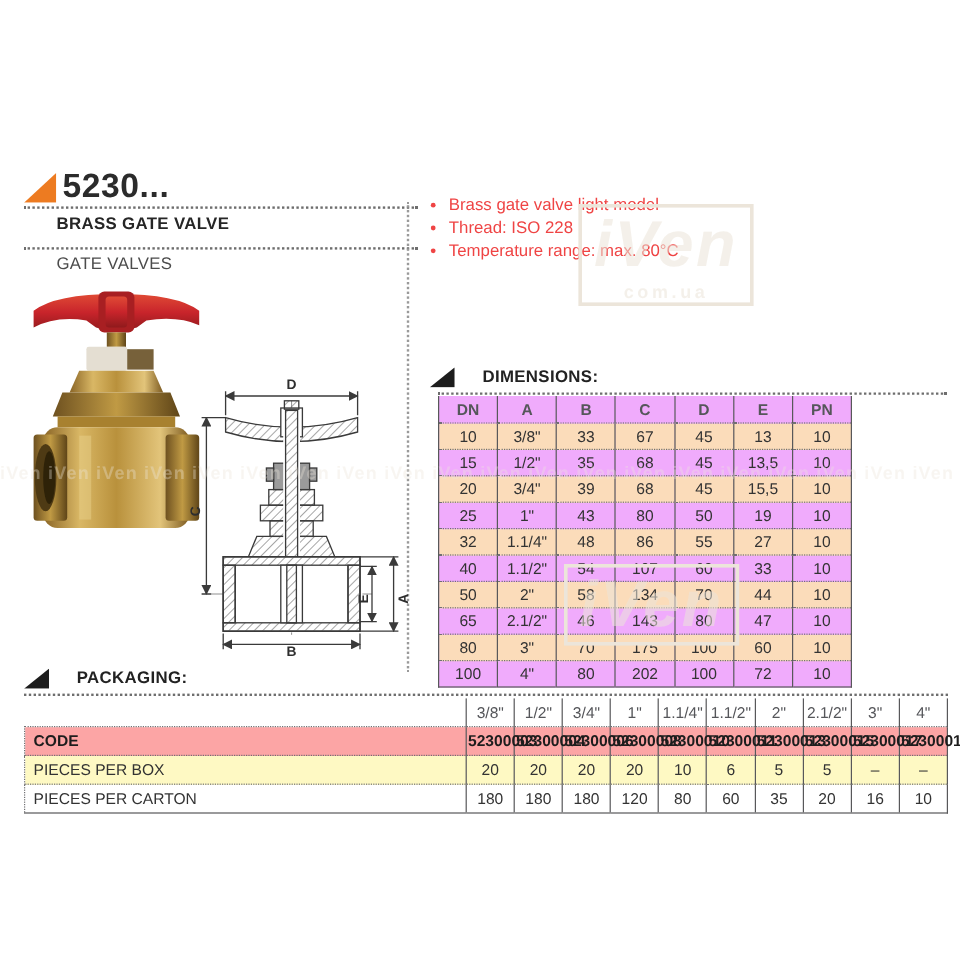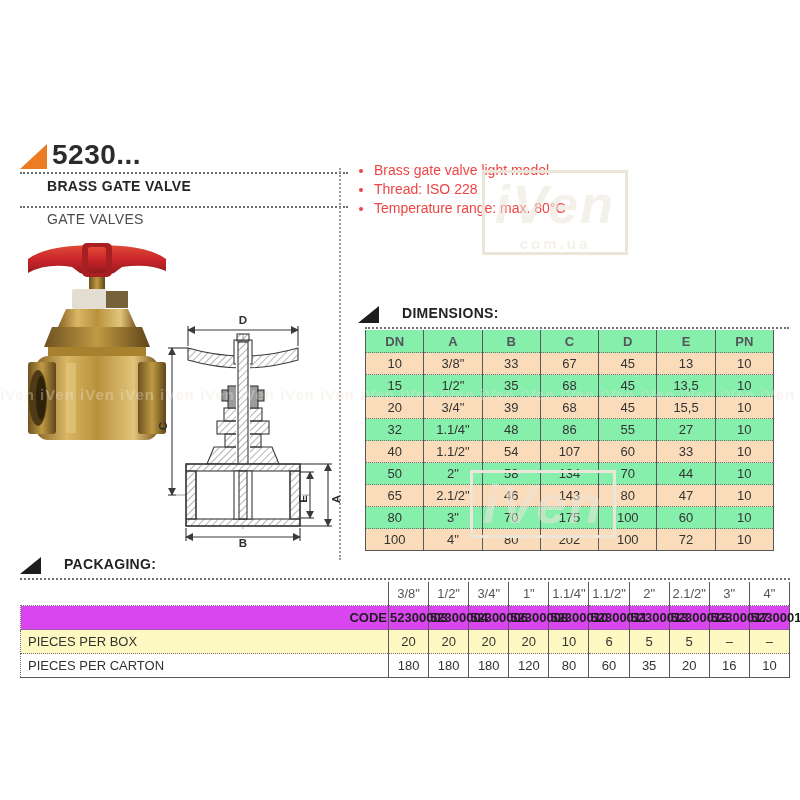--- a/index.html
+++ b/index.html
@@ -19,36 +19,36 @@
 
   
   .features { left:360px; top:161px; margin:0; padding:0 0 0 14px; }
   .features li { font-size:14px; line-height:19px; color:#ef4444; list-style:disc; }
 
   
   .sect-label { font-size:14px; font-weight:bold; color:#222; letter-spacing:.3px;margin-left:16px; }
 
   
   table { border-collapse:collapse; table-layout:fixed; }
-  .dims { left:365px; top:330px; width:409px; background:#86efac;
+  .dims { left:365px; top:330px; width:345px; background:#f0abfc;
           border-left:1px solid #58585a; border-right:1px solid #58585a; border-bottom:1px solid #58585a; }
   .dims th { height:20px; font-size:13px; font-weight:bold; color:#55565a; text-align:center;
              border-bottom:1px dotted #707072; }
   .dims td { height:19px; font-size:13px; color:#333; text-align:center; border-top:1px dotted #707072; }
   .dims th + th, .dims td + td { border-left:1px solid #58585a; }
   .dims tbody tr:nth-child(odd) { background:#fbdcba; }
 
   
   .pack { left:20px; top:582px; width:770px; background:#fff; }
   .pack td { height:21px; font-size:13px; text-align:center; color:#333;
              border-left:1px solid #58585a; border-top:1px dotted #707072; }
   .pack td:last-child { border-right:1px solid #58585a; }
   .pack tr.sizes td { border-top:none; color:#55565a; }
   .pack tr.sizes td.blank { border:none; background:#fff; }
-  .pack tr.row-code td { background:#d946ef; font-weight:bold; color:#1d1d1d;text-align:right; }
+  .pack tr.row-code td { background:#fca5a5; font-weight:bold; color:#1d1d1d; }
   .pack tr.row-box td { background:#fef9c3; }
   .pack tr:last-child td { border-bottom:1px solid #58585a; }
   .pack td.rowlabel { text-align:left; padding-left:7px; border-left:1px dotted #707072; }
 
   
   .wm { pointer-events:none; color:#ece5da; font-weight:bold; z-index:5; }
   .wm-logo { font-size:54px; font-style:italic; letter-spacing:2px; opacity:.55; }
   .wm-dom { font-size:15px; letter-spacing:3px; opacity:.55; }
   .wm-band { left:0; top:386px; width:800px; font-size:15px; letter-spacing:1px; opacity:.35;
              white-space:nowrap; overflow:hidden; }
@@ -232,20 +232,29 @@
         <tr>
           <td>20</td>
           <td>3/4"</td>
           <td>39</td>
           <td>68</td>
           <td>45</td>
           <td>15,5</td>
           <td>10</td>
         </tr>
         <tr>
+          <td>25</td>
+          <td>1"</td>
+          <td>43</td>
+          <td>80</td>
+          <td>50</td>
+          <td>19</td>
+          <td>10</td>
+        </tr>
+        <tr>
           <td>32</td>
           <td>1.1/4"</td>
           <td>48</td>
           <td>86</td>
           <td>55</td>
           <td>27</td>
           <td>10</td>
         </tr>
         <tr>
           <td>40</td>

